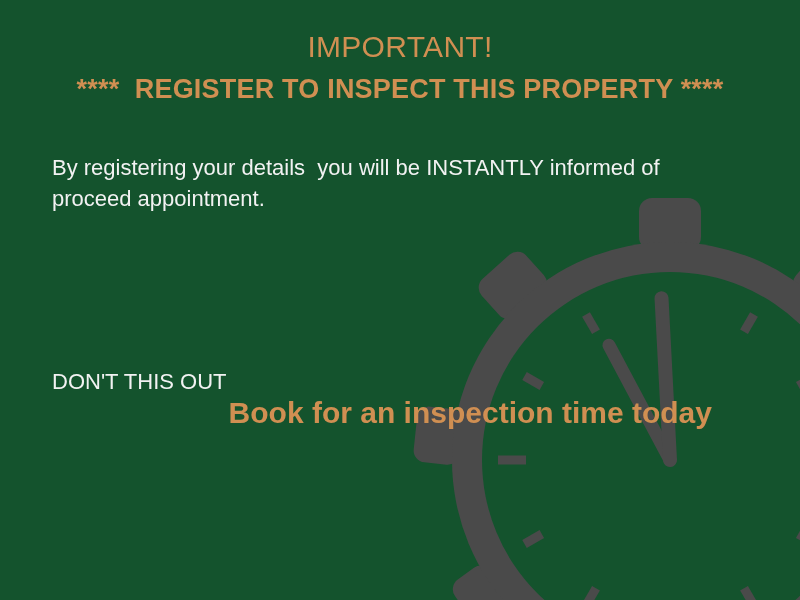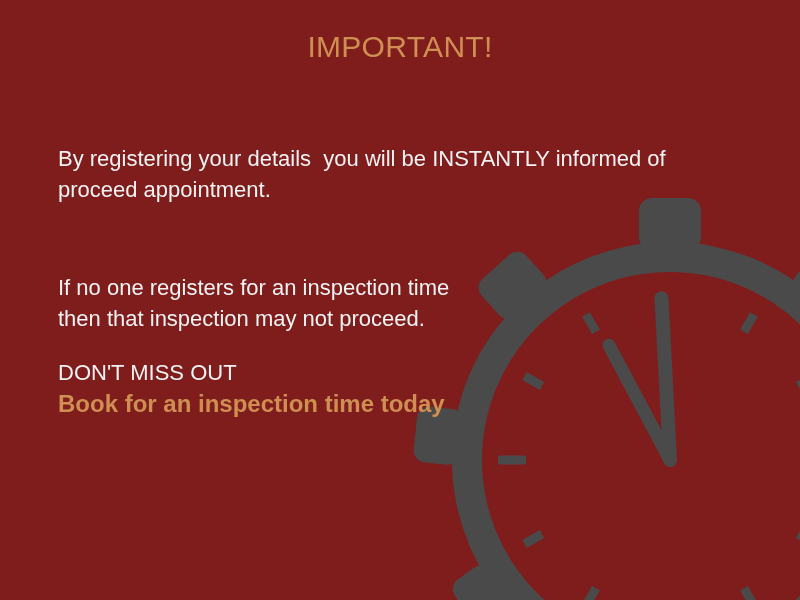--- a/index.html
+++ b/index.html
@@ -6,21 +6,21 @@
   html, body {
     margin: 0;
     padding: 0;
     background: #000000;
   }
 
   #slide {
     position: relative;
     width: 800px;
     height: 600px;
-    background: #7f1d1d;
+    background: #14532d;
     overflow: hidden;
     font-family: "Liberation Sans", "DejaVu Sans", sans-serif;
     -webkit-font-smoothing: antialiased;
   }
 
   
   #clock-art {
     position: absolute;
     left: 0;
     top: 0;
@@ -58,41 +58,43 @@
     font-size: 27px;
     font-weight: bold;
     line-height: 38px;
     letter-spacing: 0.2px;
     white-space: pre;
     margin-top: 4px;
   }
 
   .body-block {
     position: absolute;
-    left: 58px;
+    left: 52px;
     width: 660px;
+    margin-top: 9px;
   }
 
   #para-updates { top: 143px; }
   #para-noshow  { top: 272px; }
   #para-cta     { top: 357px; }
 
   .body-line {
     font-size: 22px;
     line-height: 31px;
     font-weight: 400;
     color: #f2f2f2;
     white-space: pre;
   }
 
   .cta-line {
-    font-size: 24px;
+    font-size: 30px;
     line-height: 31px;
     font-weight: bold;
     white-space: pre;
+    text-align: right;
   }
 </style>
 </head>
 <body>
 
 <div id="slide">
 
   <svg id="clock-art" viewBox="0 0 800 600" xmlns="http://www.w3.org/2000/svg" aria-hidden="true">
     <defs>
 
@@ -156,31 +158,28 @@
       <line x1="670" y1="460" x2="670" y2="330" transform="rotate(-28 670 460)" stroke="#4a4a4a" stroke-width="13" stroke-linecap="round"></line>
 
       <line x1="670" y1="460" x2="670" y2="298" transform="rotate(-3 670 460)" stroke="#4a4a4a" stroke-width="14" stroke-linecap="round"></line>
     </g>
   </svg>
 
   <div id="content">
 
     <div class="headline-block">
       <div id="headline-primary" style="color:#d08f52">IMPORTANT!</div>
+      <div id="headline-secondary" style="color:#d08f52">****  REGISTER TO INSPECT THIS PROPERTY ****</div>
     </div>
 
     <div class="body-block" id="para-updates">
       <div class="body-line">By registering your details  you will be INSTANTLY informed of</div>
       <div class="body-line">proceed appointment.</div>
     </div>
 
-    <div class="body-block" id="para-noshow">
-      <div class="body-line">If no one registers for an inspection time</div>
-      <div class="body-line">then that inspection may not proceed.</div>
-    </div>
 
     <div class="body-block" id="para-cta">
-      <div class="body-line">DON'T MISS OUT</div>
+      <div class="body-line">DON'T THIS OUT</div>
       <div class="cta-line" style="color:#d08f52">Book for an inspection time today</div>
     </div>
 
   </div>
 </div>
 
 </body></html>

